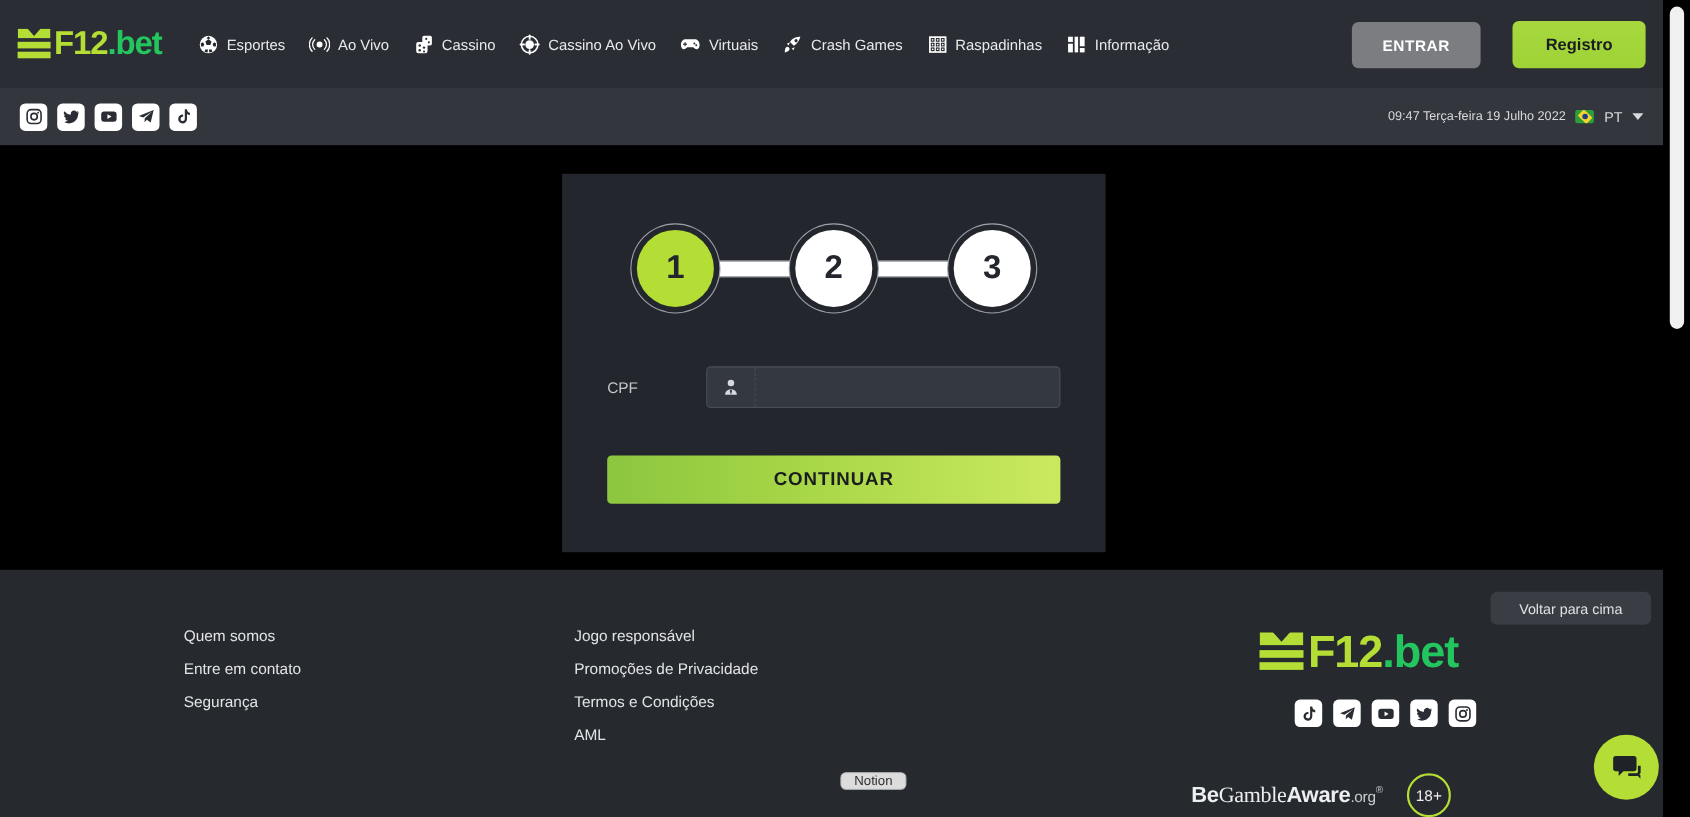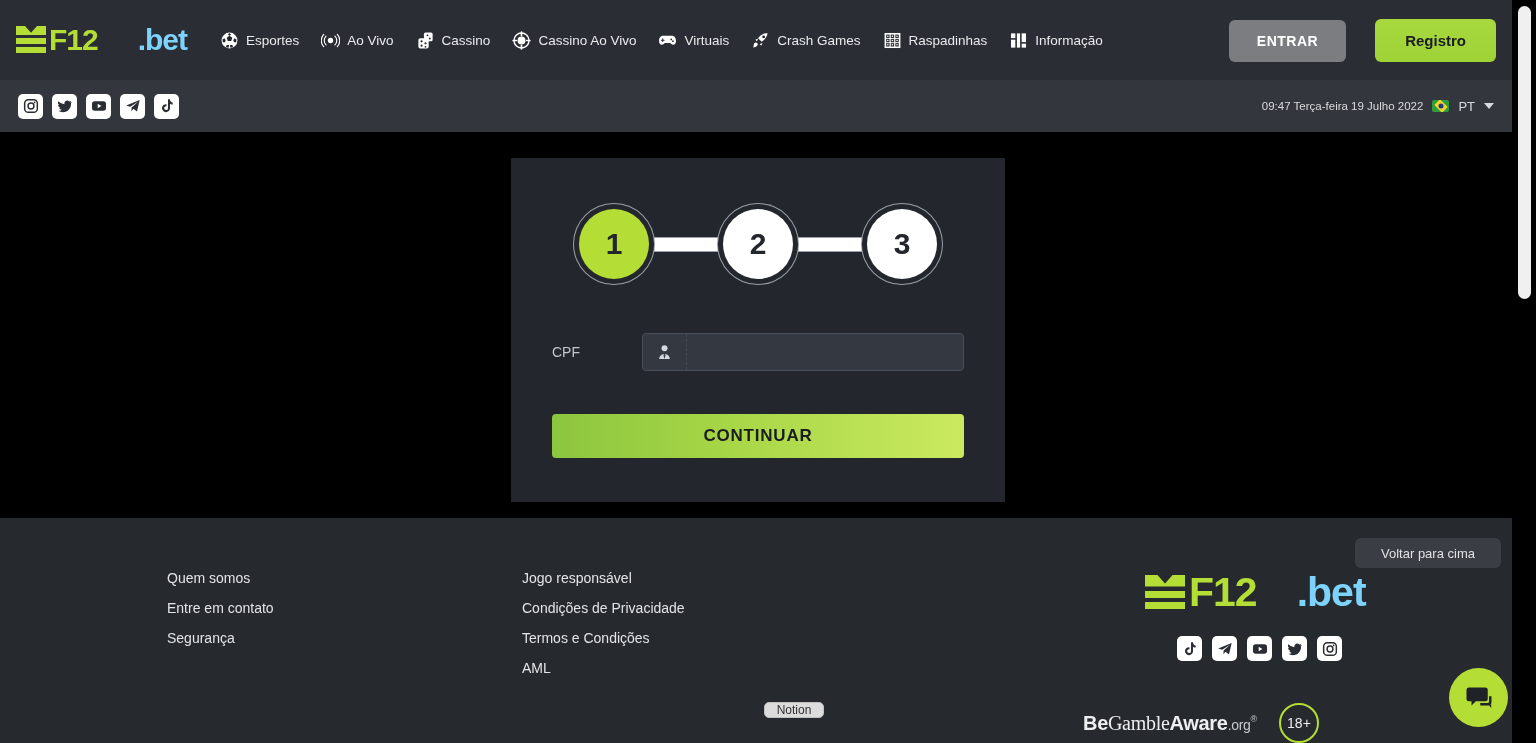--- a/index.html
+++ b/index.html
@@ -18,21 +18,21 @@
   }
   .logo { display:flex; align-items:center; gap:3px; margin-left:0px; }
   .logo-mark { width:30px; height:28px; position:relative; }
   .logo-mark span { position:absolute; left:0; background:#b4dd35; }
   .logo-mark .b1 { top:0px; width:30px; height:9px;
      clip-path: polygon(0 0, 30% 0, 50% 75%, 70% 0, 100% 0, 100% 100%, 0 100%); }
   .logo-mark .b2 { top:12px; width:30px; height:6px; }
   .logo-mark .b3 { top:21px; width:30px; height:6px; }
   .logo-text { font-size:30px; font-weight:bold; letter-spacing:-1px; line-height:1; }
   .logo-text .g { color:#b4dd35; }
-  .logo-text .w { color:#7dd3fc;margin-left:40px; }
+  .logo-text .w { color:#22c55e; }
 
   .nav { display:flex; align-items:center; margin-left:22px; gap:0px; }
   .nav-item { display:flex; align-items:center; gap:7px; padding:0 11px; cursor:pointer; }
   .nav-item .label { color:#e8eaed; font-size:13.5px; white-space:nowrap; }
   .nav-ico { width:19px; height:19px; flex:0 0 19px; display:block; }
 
   .header-actions { margin-left:auto; display:flex; align-items:flex-end; gap:29px; }
   .btn-entrar {
     background:#7b7d80; color:#fff; font-size:14px; font-weight:bold;
     letter-spacing:.5px; border:none; border-radius:6px; padding:13px 28px; cursor:pointer;
@@ -355,21 +355,21 @@
   </div>
 
   <div class="footer">
     <div class="f-col one">
       <a class="f-link">Quem somos</a>
       <a class="f-link">Entre em contato</a>
       <a class="f-link">Segurança</a>
     </div>
     <div class="f-col two">
       <a class="f-link">Jogo responsável</a>
-      <a class="f-link">Condições de Privacidade</a>
+      <a class="f-link">Promoções de Privacidade</a>
       <a class="f-link">Termos e Condições</a>
       <a class="f-link">AML</a>
     </div>
 
     <div class="f-logo">
       <div class="logo-mark">
         <span class="b1"></span>
           <span class="b2"></span>
           <span class="b3"></span>
       </div>

